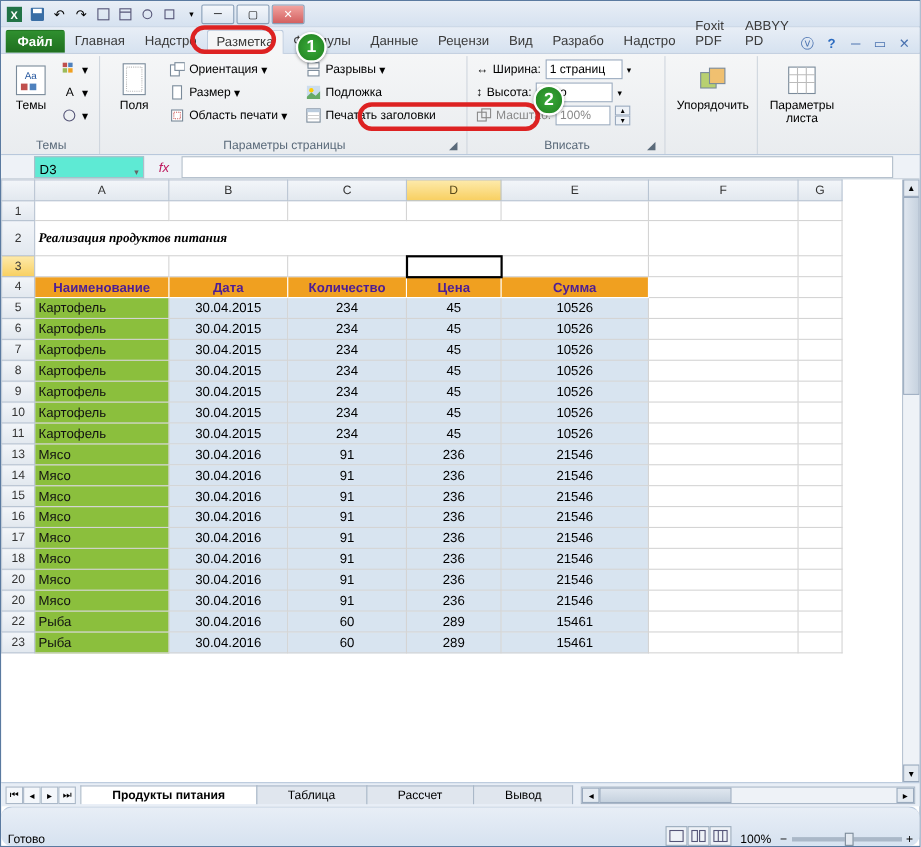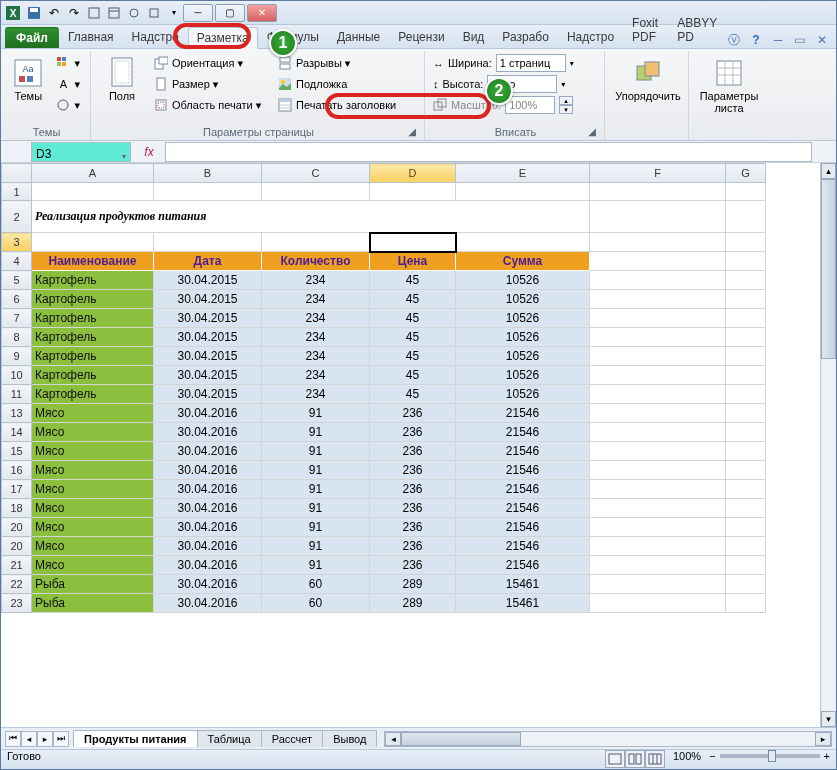--- a/index.html
+++ b/index.html
@@ -69,29 +69,29 @@
 .title-cell { font-family:"Comic Sans MS","Segoe Script",cursive; font-size:20px; font-weight:bold; text-align:left; font-style:italic; }
 td.hdr { background:#f0a020; color:#4c1d95; text-align:center; font-weight:bold; border:1px solid #fff; }
 td.namecell { background:#8bbf3d; color:#111; }
 td.datacell { background:#d8e4f0; text-align:center; }
 .active-cell { outline:2px solid #000; outline-offset:-1px; position:relative; z-index:5; }
 
 
 .sheetbar { height:22px; border-top:1px solid #b8c8dc; display:flex; align-items:center; background:#e8eef6; font-size:11px; }
 .nav-btns { display:flex; gap:0; margin:0 4px; }
 .nav-btns span { width:16px; height:16px; border:1px solid #aab8c8; display:flex; align-items:center; justify-content:center; font-size:9px; background:#f4f7fb; }
-.stab { padding:2px 10px; border:1px solid #aab8c8; border-bottom:none; background:#e0e6ee; margin-right:-1px; }
+.stab { padding:2px 28px; border:1px solid #aab8c8; border-bottom:none; background:#e0e6ee; margin-right:-1px; }
 .stab.active { background:#fff; font-weight:600; }
 .hscroll { flex:1; height:16px; margin:0 4px 0 8px; border:1px solid #aab8c8; background:#eef2f7; position:relative; }
 .hscroll .thumb { position:absolute; left:16px; top:0; bottom:0; width:120px; background:linear-gradient(#dfe6ef,#c6d2df); border:1px solid #9aaabe; }
 .hscroll .arr { position:absolute; top:0; bottom:0; width:16px; background:#e4eaf1; border:1px solid #9aaabe; display:flex; align-items:center; justify-content:center; font-size:9px; }
 .hscroll .arr.l { left:0; } .hscroll .arr.r { right:0; }
 
 
-.statusbar { height:20px; border-top:1px solid #b8c8dc; background:linear-gradient(#e8eef6,#d6e2f0); display:flex; align-items:flex-start; padding:0 6px; font-size:11px; gap:8px; }
+.statusbar { height:36px; border-top:1px solid #b8c8dc; background:linear-gradient(#e8eef6,#d6e2f0); display:flex; align-items:flex-end; padding:0 6px; font-size:11px; gap:8px;border-radius:10px; }
 .statusbar .spacer { flex:1; }
 .view-btns { display:flex; }
 .view-btns span { width:20px; height:18px; border:1px solid #9ab; display:flex; align-items:center; justify-content:center; background:#eef2f7; }
 .zoom { display:flex; align-items:center; gap:4px; }
 .zoom .slider { width:100px; height:4px; background:#aab8c8; position:relative; }
 .zoom .slider .knob { position:absolute; left:48px; top:-4px; width:8px; height:12px; background:#e4eaf1; border:1px solid #7a8a9a; }
 
 
 .vscroll { position:absolute; right:0; top:0; bottom:0; width:16px; border-left:1px solid #b8c4d2; background:#eef2f7; }
 .vscroll .arr { height:16px; background:#e4eaf1; border:1px solid #9aaabe; display:flex; align-items:center; justify-content:center; font-size:9px; }
@@ -557,30 +557,20 @@
             <tr data-row="20">
               <th class="rowhdr">20</th>
               <td class="cell namecell">Мясо</td>
               <td class="cell datacell">30.04.2016</td>
               <td class="cell datacell">91</td>
               <td class="cell datacell">236</td>
               <td class="cell datacell">21546</td>
               <td class="cell"></td>
               <td class="cell"></td>
             </tr>
-            <tr data-row="21">
-              <th class="rowhdr">21</th>
-              <td class="cell namecell">Мясо</td>
-              <td class="cell datacell">30.04.2016</td>
-              <td class="cell datacell">91</td>
-              <td class="cell datacell">236</td>
-              <td class="cell datacell">21546</td>
-              <td class="cell"></td>
-              <td class="cell"></td>
-            </tr>
             <tr data-row="22">
               <th class="rowhdr">22</th>
               <td class="cell namecell">Рыба</td>
               <td class="cell datacell">30.04.2016</td>
               <td class="cell datacell">60</td>
               <td class="cell datacell">289</td>
               <td class="cell datacell">15461</td>
               <td class="cell"></td>
               <td class="cell"></td>
             </tr>

